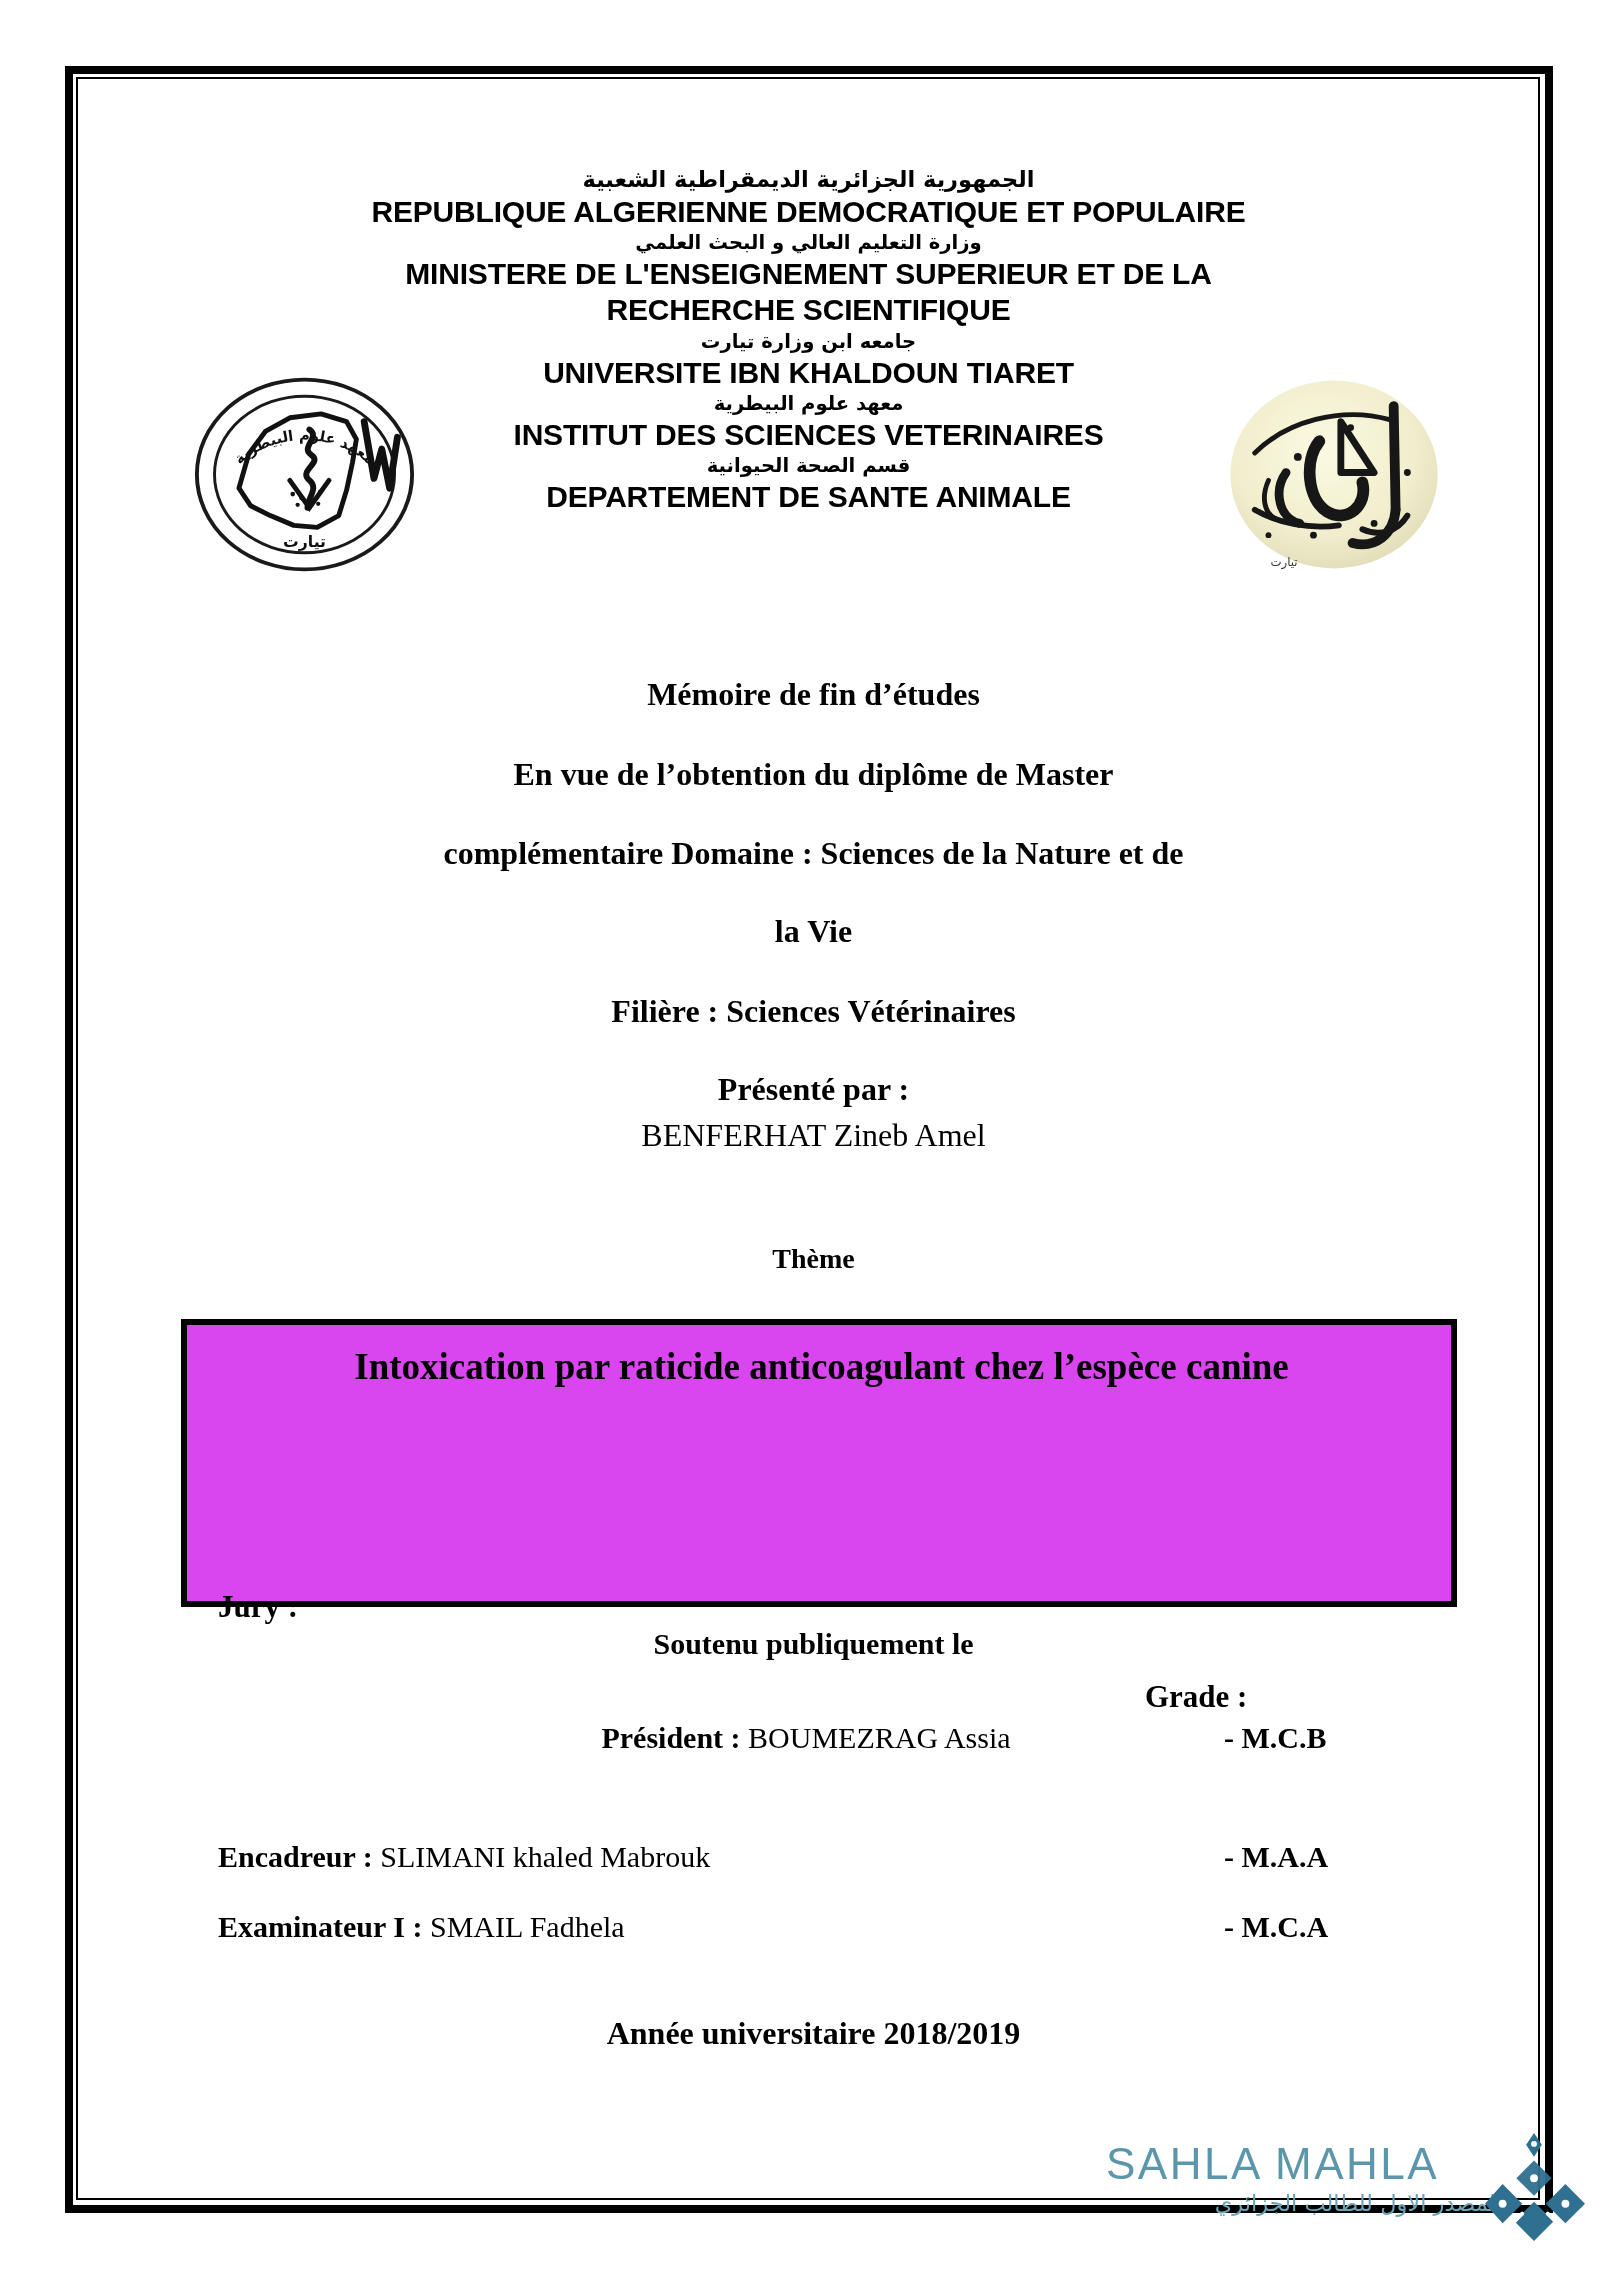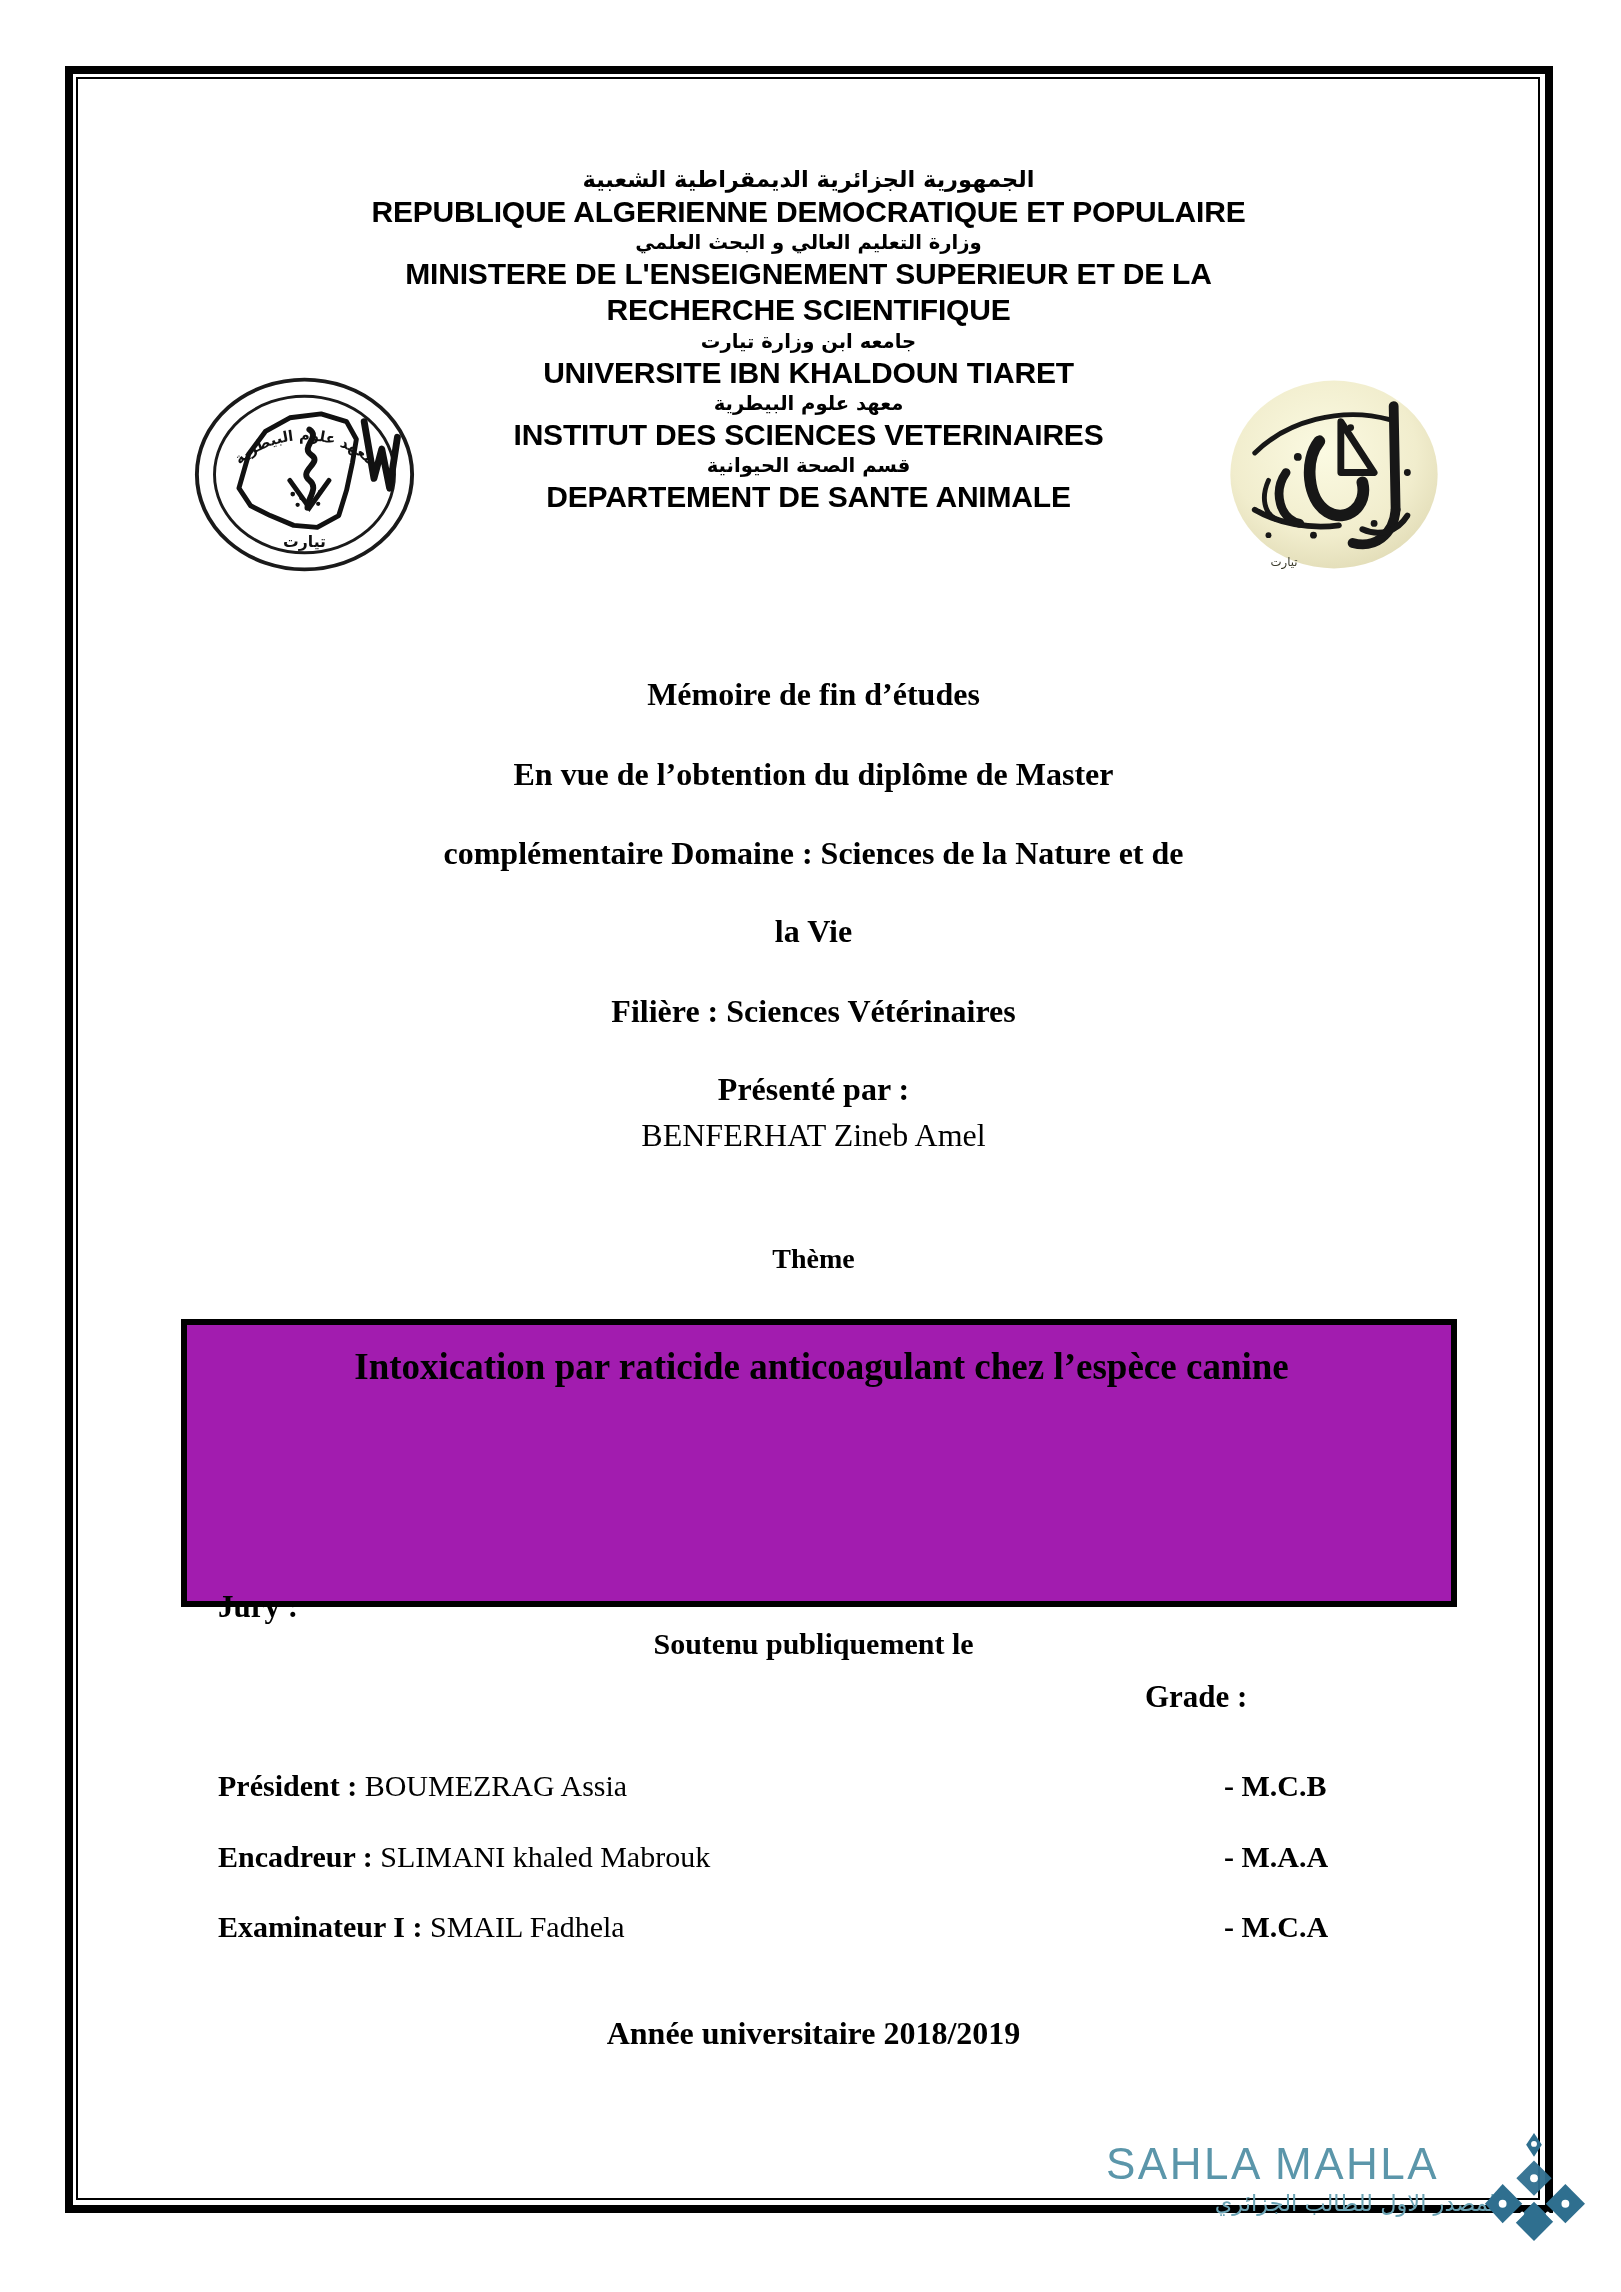--- a/index.html
+++ b/index.html
@@ -135,21 +135,21 @@
 
   
   #theme-box {
     position: absolute;
     left: 181px;
     top: 1319px;
     width: 1276px;
     height: 288px;
     border: 6.9px solid #000000;
     box-sizing: border-box;
-    background: #a21caf;
+    background: #d946ef;
   }
   #theme-title {
     position: absolute;
     left: 39px;
     top: 17.6px;
     width: 1191px;
     text-align: center;
     font-family: "Liberation Serif", serif;
     font-weight: bold;
     font-size: 37px;
@@ -186,21 +186,21 @@
   }
 
   .jury-row {
     position: absolute;
     left: 218px;
     width: 1176px;
     height: 43px;
     font-family: "Liberation Serif", serif;
     font-size: 30px;
   }
-  #jury-row-0 { top: 1769px; }
+  #jury-row-0 { top: 1721px; text-align: center; }
   #jury-row-1 { top: 1840px; }
   #jury-row-2 { top: 1910px; }
 
   .jury-role {
     font-weight: bold;
   }
   .jury-name {
     font-weight: normal;
   }
   .jury-grade {

